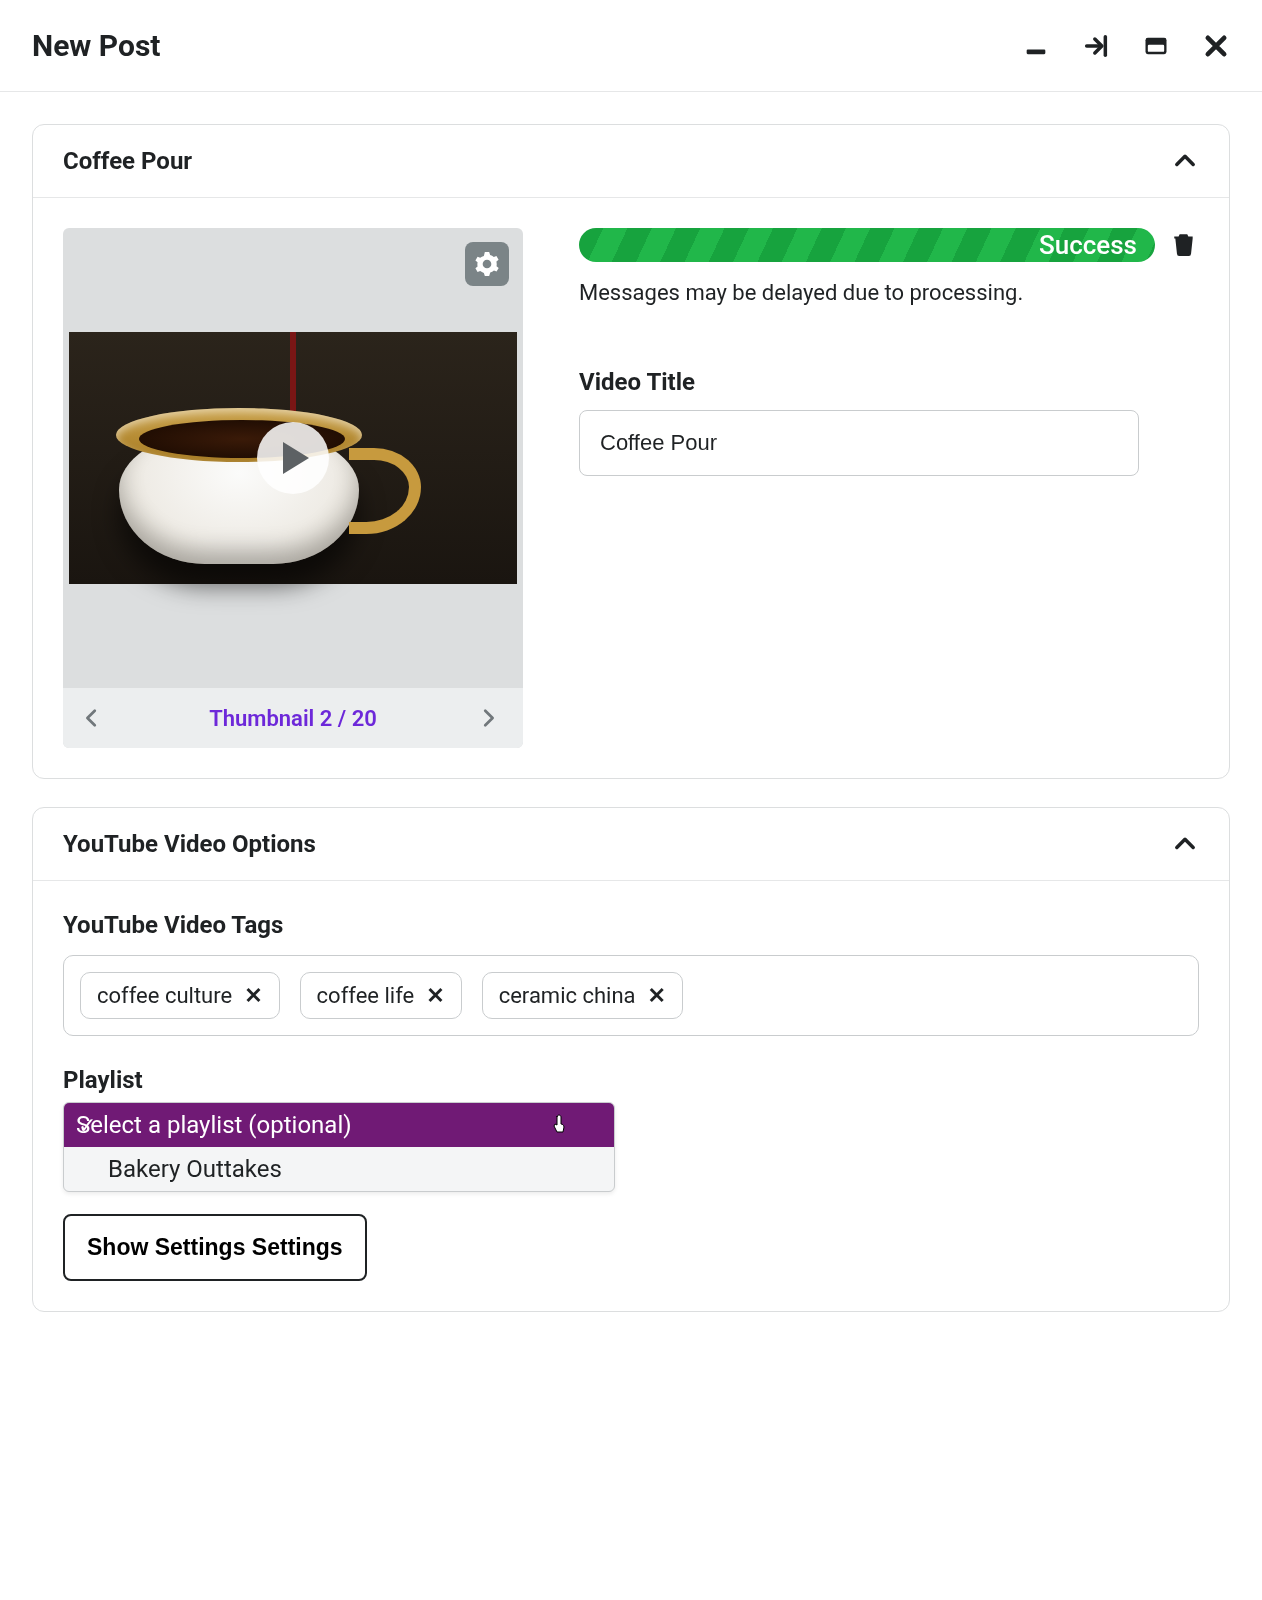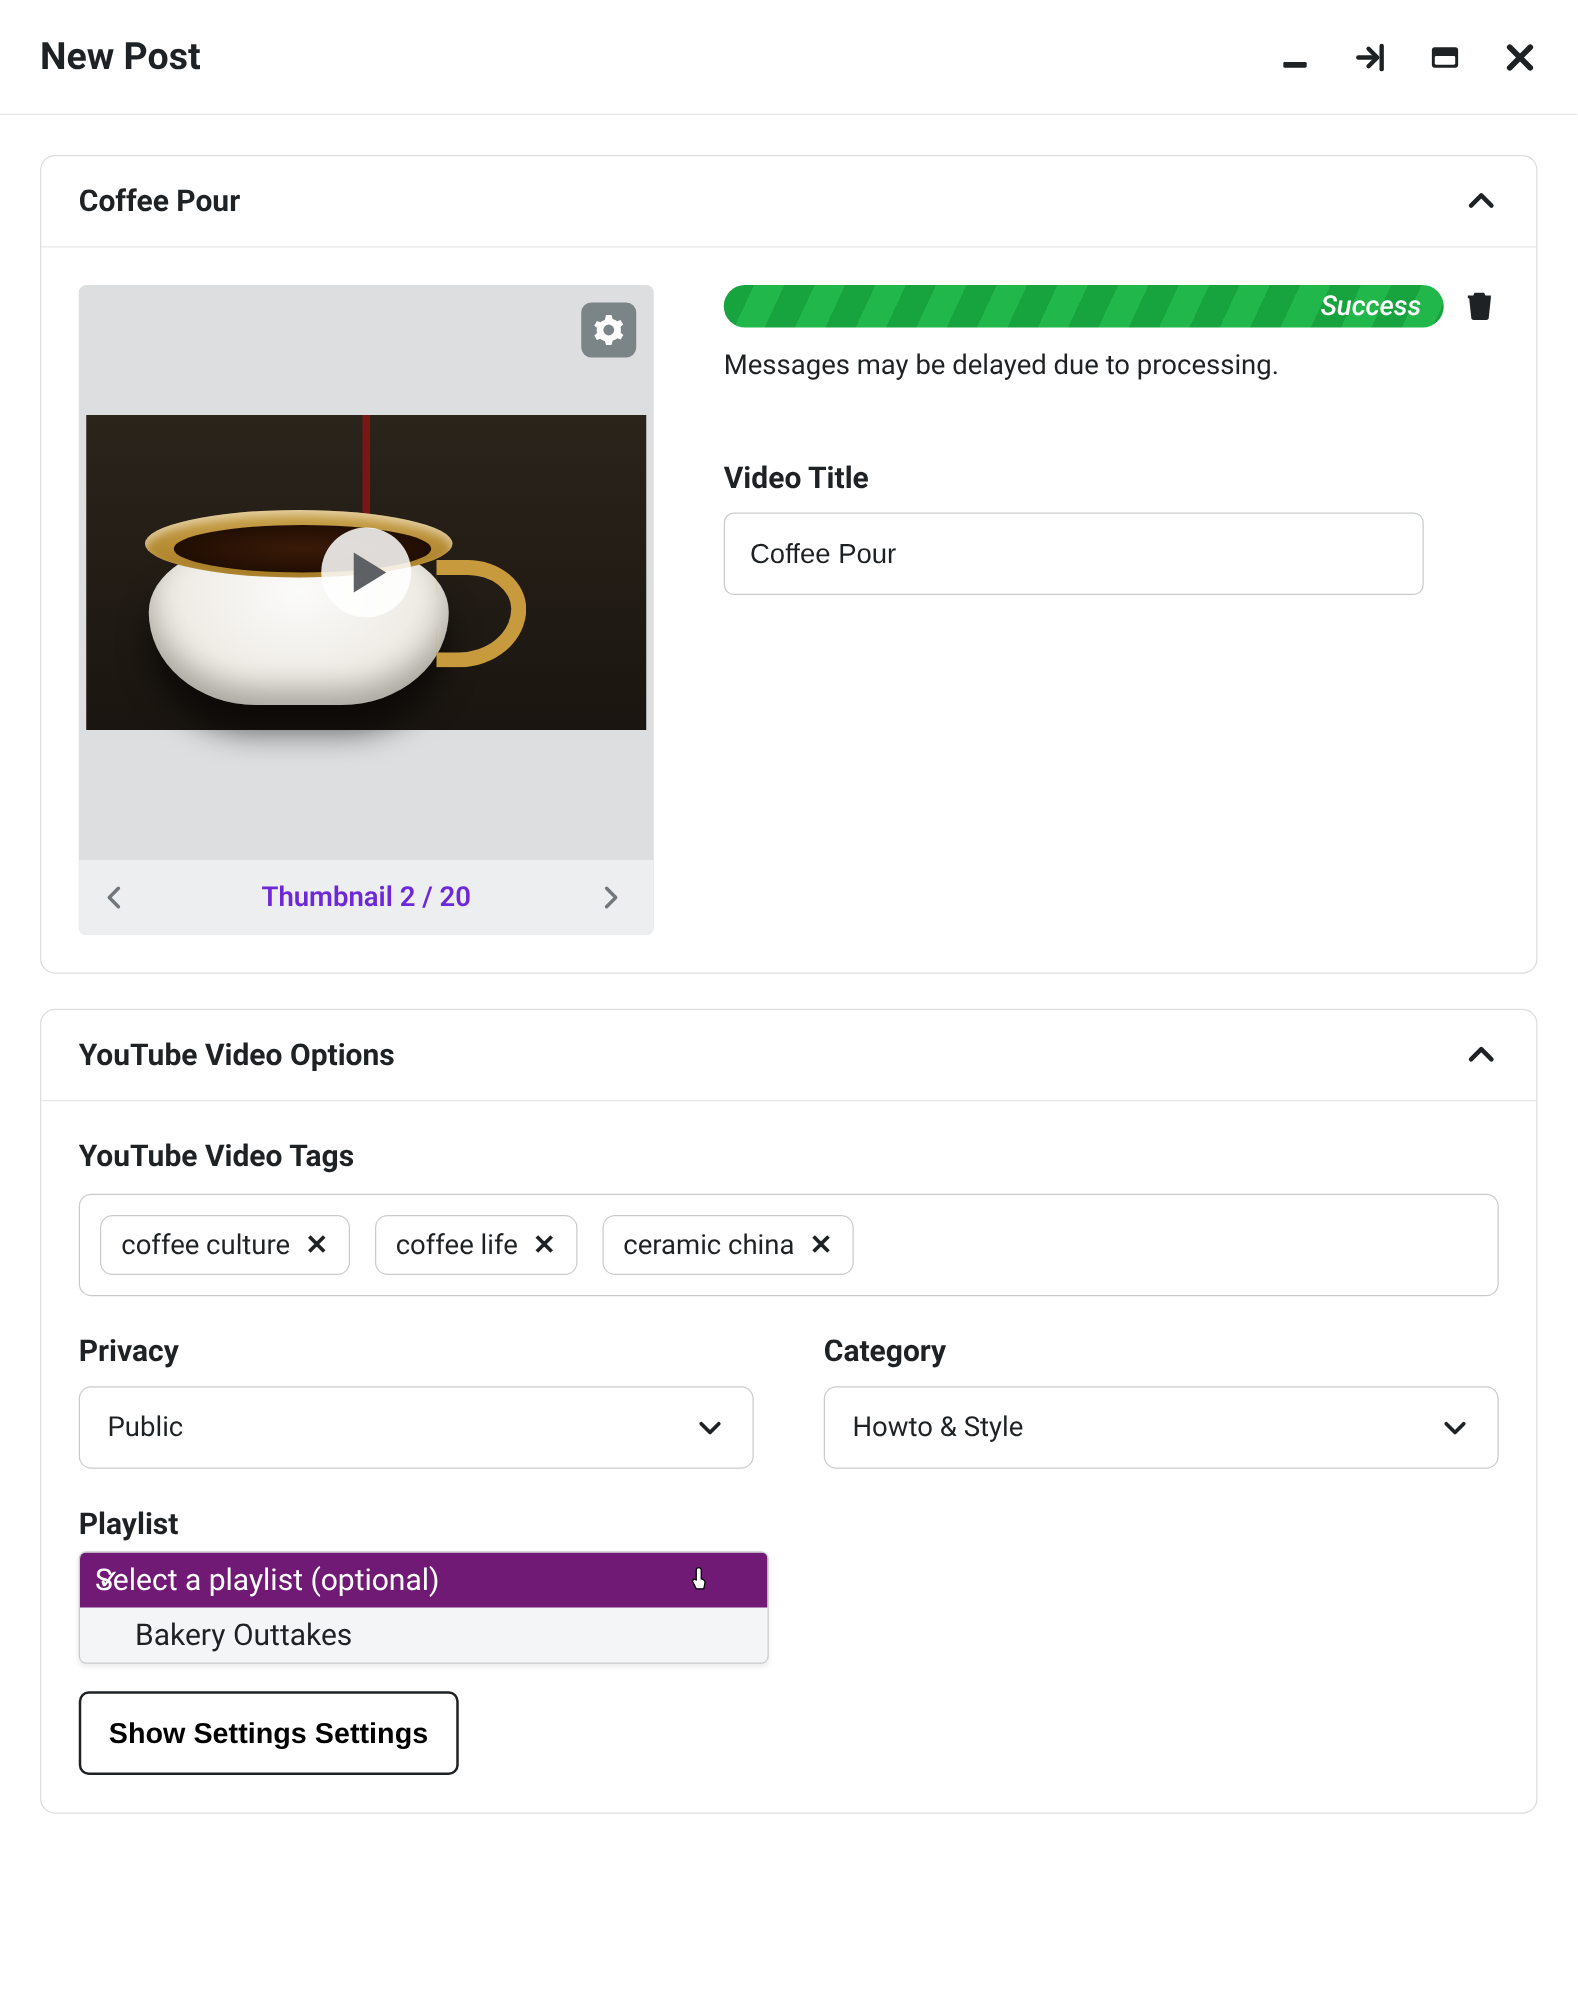--- a/index.html
+++ b/index.html
@@ -168,21 +168,21 @@
   .progress-row{
     display:flex; align-items:center; gap:16px;
   }
   .progress {
     flex:1;
     height: 34px;
     border-radius: 999px;
     background: repeating-linear-gradient(115deg,#17a33e 0 22px,#21b74a 22px 44px);
     display:flex; align-items:center; justify-content:flex-end;
     padding: 12px 18px;
-    color:#fff; font-size:22px; font-weight:500;font-style:italic;
+    color:#fff; font-size:26px; font-weight:500;
   }
   .trash { width:28px; height:28px; color:#1f2224; cursor:pointer; }
   .hint {
     margin-top: 18px;
     font-size: 22px;
     color: #1f2224;
   }
   .field-label {
     margin-top: 63px;
     font-size: 24px;
@@ -394,44 +394,20 @@
         <div class="tag">
           <span>coffee life</span>
           <span class="x">✕</span>
         </div>
         <div class="tag">
           <span>ceramic china</span>
           <span class="x">✕</span>
         </div>
       </div>
 
-      <div class="two-col">
-        <div class="col">
-          <div class="lbl">Privacy</div>
-          <div class="select">
-            <span>Public</span>
-            <span>
-              <svg width="24" height="24" viewBox="0 0 24 24" fill="none" stroke="currentColor" stroke-width="3" stroke-linecap="round" stroke-linejoin="round">
-                  <polyline points="5 9 12 16 19 9"></polyline>
-                </svg>
-            </span>
-          </div>
-        </div>
-        <div class="col">
-          <div class="lbl">Category</div>
-          <div class="select">
-            <span>Howto &amp; Style</span>
-            <span>
-              <svg width="24" height="24" viewBox="0 0 24 24" fill="none" stroke="currentColor" stroke-width="3" stroke-linecap="round" stroke-linejoin="round">
-                  <polyline points="5 9 12 16 19 9"></polyline>
-                </svg>
-            </span>
-          </div>
-        </div>
-      </div>
 
       <div class="playlist-block">
         <div class="lbl">Playlist</div>
         <div class="dropdown">
           <div class="opt selected">
             <span>Select a playlist (optional)</span>
             <span class="cursor-icon">
               <svg width="24" height="24" viewBox="0 0 24 24" fill="#fff" stroke="#000" stroke-width="1">
                   <path d="M9 3v9l-2-1-1 2 3 6h6l1-5c0-2-2-3-3-3V4c0-1-1-2-2-2s-2 1-2 2z"></path>
                 </svg>

